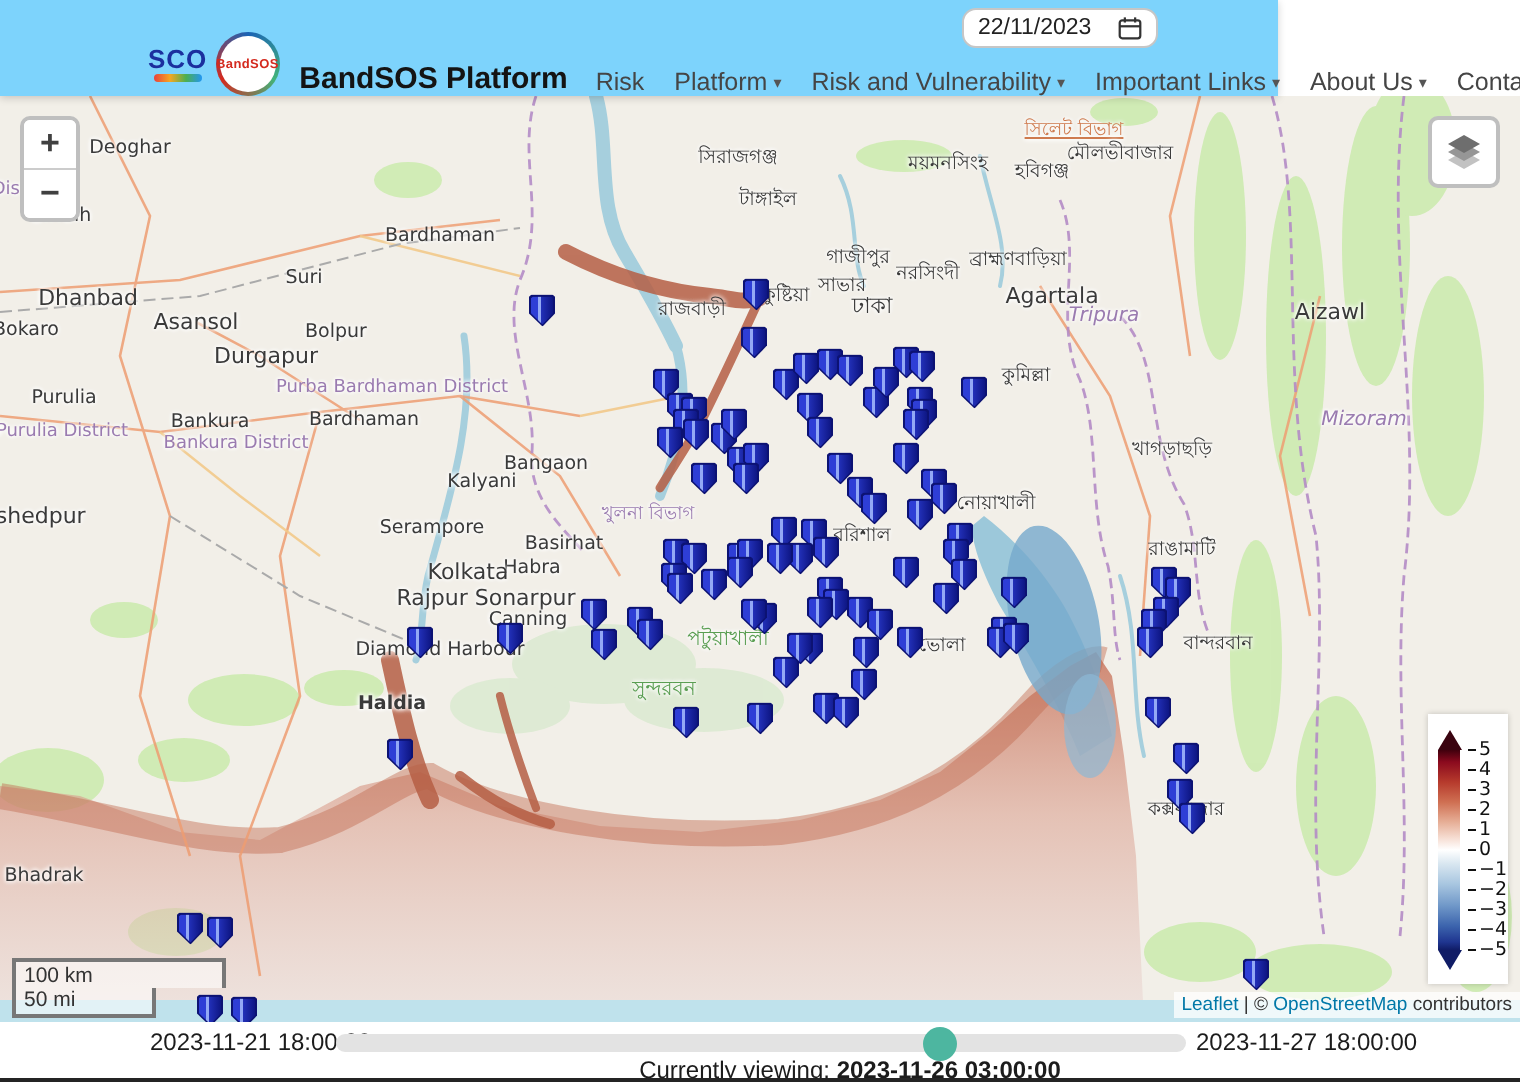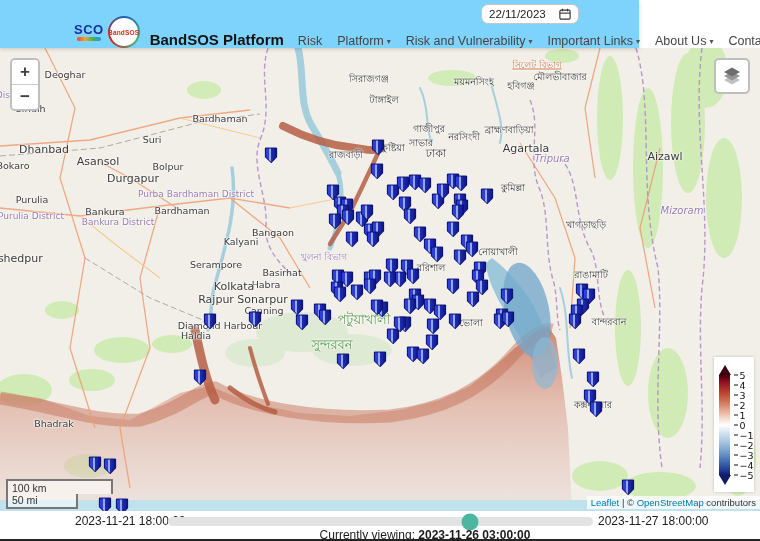--- a/index.html
+++ b/index.html
@@ -29,21 +29,21 @@
 
   
   .map{position:absolute;top:48px;left:0;width:760px;height:463px;overflow:hidden;background:#f2efe8;}
   .map svg.base{position:absolute;top:0;left:0;}
   .labels,.markers{position:absolute;top:0;left:0;width:760px;height:463px;}
   .lbl{position:absolute;font-family:"DejaVu Sans",sans-serif;font-size:9.5px;color:#3a3a3a;white-space:nowrap;
     transform:translate(-50%,-50%);text-shadow:0 0 2px #fff,0 0 2px #fff,0 0 3px #fff;}
   .lbl.big{font-size:11px;}
   .lbl.district{color:#9a7bb0;font-size:9px;}
   .lbl.state{color:#9a7bb0;font-style:italic;font-size:10px;}
-  .lbl.green{color:#5a9e52;font-size:13px;}
+  .lbl.green{color:#5a9e52;font-size:10px;}
   .lbl.orange{color:#ce7a4e;font-size:9px;text-decoration:underline;}
   .marker{position:absolute;width:13px;height:16px;transform:translate(-50%,-55%);cursor:pointer;}
   .marker i{position:absolute;inset:0;background:#0c1273;
     clip-path:polygon(0% 7%,10% 0%,90% 0%,100% 7%,100% 60%,52% 100%,0% 60%);}
   .marker i::after{content:"";position:absolute;inset:1px;
     clip-path:polygon(0% 7%,10% 0%,90% 0%,100% 7%,100% 60%,52% 100%,0% 60%);
     background:linear-gradient(90deg,#2e3ed6 0%,#2e3ed6 32%,#93a9f5 32%,#93a9f5 46%,#2230b8 46%,#0e1684 100%);}
 
   
   .zoom-ctl{position:absolute;top:10px;left:10px;width:26px;border:2px solid rgba(0,0,0,.25);border-radius:5px;
@@ -238,22 +238,22 @@
       <div class="lbl " style="left: 220px; top: 70px;">Bardhaman</div>
       <div class="lbl " style="left: 241px; top: 193px;">Kalyani</div>
       <div class="lbl " style="left: 273px; top: 184px;">Bangaon</div>
       <div class="lbl " style="left: 266px; top: 206px; margin-top: 30px;">Habra</div>
       <div class="lbl " style="left: 216px; top: 216px; text-align: right;">Serampore</div>
       <div class="lbl " style="left: 282px; top: 224px;">Basirhat</div>
       <div class="lbl big" style="left: 234px; top: 238px;">Kolkata</div>
       <div class="lbl big" style="left: 243px; top: 251px;">Rajpur Sonarpur</div>
       <div class="lbl " style="left: 264px; top: 262px;">Canning</div>
       <div class="lbl " style="left: 220px; top: 277px;">Diamond Harbour</div>
-      <div class="lbl " style="left: 196px; top: 287px;">Haldia</div>
-      <div class="lbl " style="left: 22px; top: 375px; margin-left: 32px;">Bhadrak</div>
+      <div class="lbl " style="left: 196px; top: 304px; font-weight: bold;">Haldia</div>
+      <div class="lbl " style="left: 22px; top: 390px;">Bhadrak</div>
       <div class="lbl big" style="left: 526px; top: 100px;">Agartala</div>
       <div class="lbl state" style="left: 552px; top: 110px;">Tripura</div>
       <div class="lbl big" style="left: 665px; top: 108px;">Aizawl</div>
       <div class="lbl state" style="left: 682px; top: 162px;">Mizoram</div>
       <div class="lbl orange" style="left: 537px; top: 17px;">সিলেট বিভাগ</div>
       <div class="lbl " style="left: 560px; top: 29px;">মৌলভীবাজার</div>
       <div class="lbl " style="left: 521px; top: 38px;">হবিগঞ্জ</div>
       <div class="lbl " style="left: 474px; top: 34px;">ময়মনসিংহ</div>
       <div class="lbl " style="left: 369px; top: 31px;">সিরাজগঞ্জ</div>
       <div class="lbl " style="left: 384px; top: 52px;">টাঙ্গাইল</div>

